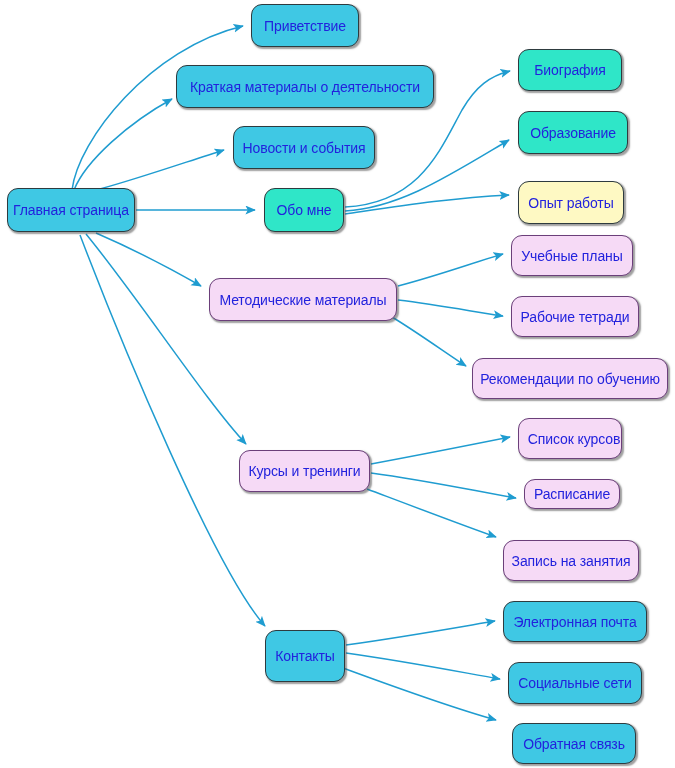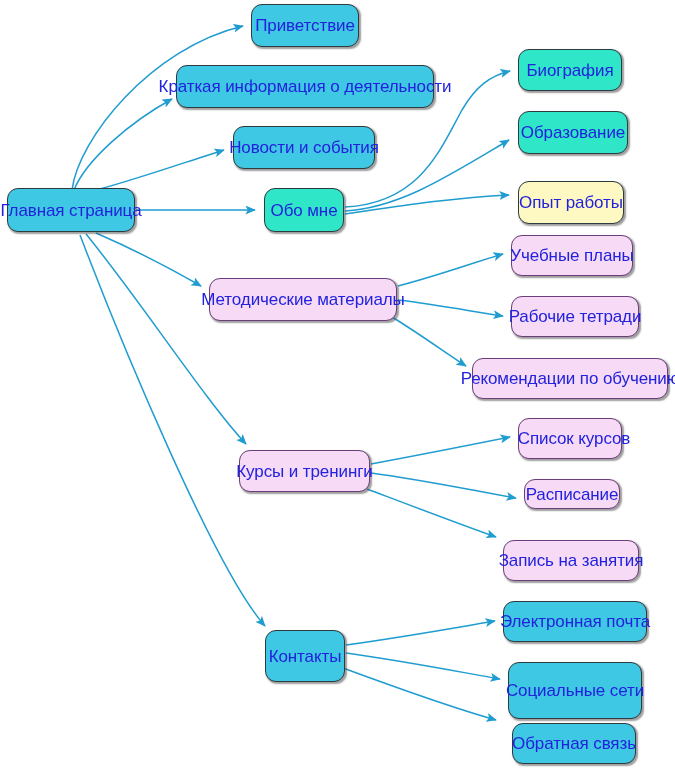--- a/index.html
+++ b/index.html
@@ -30,21 +30,21 @@
   }
   .node {
     position: absolute;
     box-sizing: border-box;
     display: flex;
     align-items: center;
     justify-content: center;
     border-radius: 11px;
     border-style: solid;
     border-width: 1.6px;
-    font-size: 17px;
+    font-size: 14px;
     line-height: 1;
     white-space: nowrap;
     letter-spacing: -0.1px;
     box-shadow: 1.5px 1.5px 1.5px rgba(80, 80, 80, 0.55);
   }
   .node .node-label {
     display: block;
     pointer-events: none;
   }
 </style>
@@ -83,21 +83,21 @@
   </svg>
 
   <div id="nodes-group">
       <div class="node" style="left: 7px; top: 188px; width: 128px; height: 44px; background: rgb(63, 200, 228); border-color: rgb(46, 59, 63); color: rgb(34, 34, 221);">
         <span class="node-label">Главная страница</span>
       </div>
       <div class="node" style="left: 251px; top: 4px; width: 108px; height: 43px; background: rgb(63, 200, 228); border-color: rgb(46, 59, 63); color: rgb(34, 34, 221);">
         <span class="node-label">Приветствие</span>
       </div>
       <div class="node" style="left: 176px; top: 65px; width: 258px; height: 43px; background: rgb(63, 200, 228); border-color: rgb(46, 59, 63); color: rgb(34, 34, 221);">
-        <span class="node-label">Краткая информация о деятельности</span>
+        <span class="node-label">Краткая материалы о деятельности</span>
       </div>
       <div class="node" style="left: 233px; top: 126px; width: 142px; height: 43px; background: rgb(63, 200, 228); border-color: rgb(46, 59, 63); color: rgb(34, 34, 221); text-align: center;">
         <span class="node-label">Новости и события</span>
       </div>
       <div class="node" style="left: 264px; top: 188px; width: 80px; height: 44px; background: rgb(47, 230, 200); border-color: rgb(46, 59, 63); color: rgb(34, 34, 221);">
         <span class="node-label">Обо мне</span>
       </div>
       <div class="node" style="left: 518px; top: 49px; width: 104px; height: 42px; background: rgb(47, 230, 200); border-color: rgb(46, 59, 63); color: rgb(34, 34, 221);">
         <span class="node-label">Биография</span>
       </div>
@@ -130,21 +130,21 @@
       </div>
       <div class="node" style="left: 503px; top: 540px; width: 136px; height: 41px; background: rgb(246, 218, 246); border-color: rgb(107, 63, 122); color: rgb(34, 34, 221);">
         <span class="node-label">Запись на занятия</span>
       </div>
       <div class="node" style="left: 265px; top: 630px; width: 80px; height: 52px; background: rgb(63, 200, 228); border-color: rgb(46, 59, 63); color: rgb(34, 34, 221);">
         <span class="node-label">Контакты</span>
       </div>
       <div class="node" style="left: 503px; top: 601px; width: 144px; height: 41px; background: rgb(63, 200, 228); border-color: rgb(46, 59, 63); color: rgb(34, 34, 221);">
         <span class="node-label">Электронная почта</span>
       </div>
-      <div class="node" style="left: 508px; top: 662px; width: 134px; height: 57px; background: rgb(63, 200, 228); border-color: rgb(46, 59, 63); color: rgb(34, 34, 221);">
+      <div class="node" style="left: 508px; top: 662px; width: 134px; height: 42px; background: rgb(63, 200, 228); border-color: rgb(46, 59, 63); color: rgb(34, 34, 221);">
         <span class="node-label">Социальные сети</span>
       </div>
       <div class="node" style="left: 512px; top: 723px; width: 124px; height: 41px; background: rgb(63, 200, 228); border-color: rgb(46, 59, 63); color: rgb(34, 34, 221);">
         <span class="node-label">Обратная связь</span>
       </div>
     </div>
 
 </div>
 
 </body></html>

